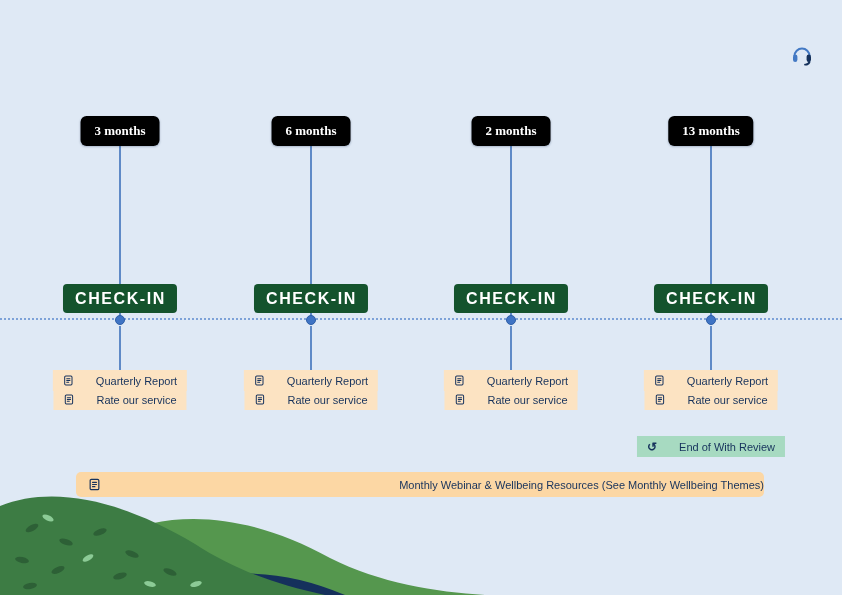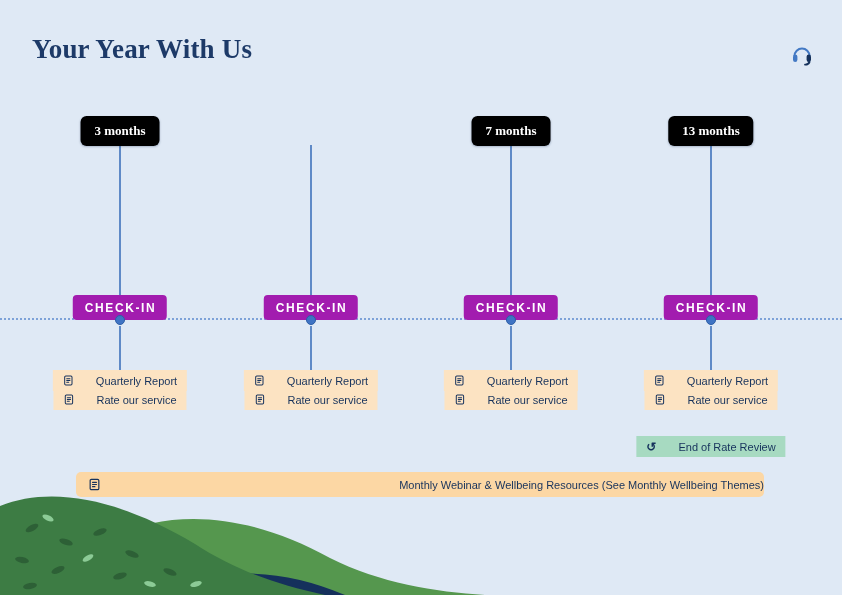--- a/index.html
+++ b/index.html
@@ -22,23 +22,23 @@
     position:absolute;top:0;left:50%;transform:translateX(-50%);
     background:#000000;color:#ffffff;border-radius:6px;
     font-family:"Liberation Serif",serif;font-weight:bold;font-size:13px;
     padding:7px 14px;white-space:nowrap;box-shadow:0 1px 2px rgba(20,40,80,.25);
   }
   .vline{position:absolute;left:50%;width:2px;margin-left:-1px;background:#5f8ac7;}
   .vline-top{top:29px;height:171px;}
   .vline-bottom{top:210px;height:44px;}
   .checkin{
     position:absolute;top:168px;left:50%;transform:translateX(-50%);
-    background:#a21caf;color:#ffffff;border-radius:4px;cursor:pointer;
-    font-size:12px;font-weight:bold;letter-spacing:1.6px;
-    padding:6px 11px 5px 12px;white-space:nowrap;margin-top:11px;
+    background:#14532d;color:#ffffff;border-radius:4px;cursor:pointer;
+    font-size:16px;font-weight:bold;letter-spacing:1.6px;
+    padding:6px 11px 5px 12px;white-space:nowrap;
   }
   .dot{
     position:absolute;top:199px;left:50%;transform:translateX(-50%);
     width:10px;height:10px;border-radius:50%;
     background:#3f74c4;border:1px solid #2e5ea6;box-sizing:border-box;
   }
   .chip{
     position:absolute;left:50%;transform:translateX(-50%);
     display:flex;align-items:center;gap:22px;white-space:nowrap;
     background:#fce3c2;color:#16325c;border-radius:0;
@@ -56,21 +56,20 @@
   }
   .banner-icon{position:absolute;left:12px;display:flex;align-items:center;}
   .banner-text{flex:1;text-align:right;font-size:11px;}
   .hills{position:absolute;left:0;bottom:0;}
 </style>
 </head>
 <body>
 
 <div class="canvas">
 
-  <h1 class="title">Your Year With Us</h1>
 
   <div class="header-icon">
     <svg width="24" height="24" viewBox="0 0 24 24">
       <path d="M4.5 14a7.5 7.5 0 0 1 15 0" stroke="#4379c4" stroke-width="2" fill="none"></path>
       <rect x="3" y="12.5" width="4.4" height="7.5" rx="2.2" fill="#4379c4"></rect>
       <rect x="16.6" y="12.5" width="4.4" height="7.5" rx="2.2" fill="#16325c"></rect>
       <path d="M19.5 20a4.5 4.5 0 0 1-4.5 2.6" stroke="#16325c" stroke-width="1.8" fill="none" stroke-linecap="round"></path>
     </svg>
   </div>
 
@@ -97,20 +96,21 @@
             <rect x="2" y="1.2" width="8" height="9.6" rx="1.2" fill="none" stroke="#16325c" stroke-width="1.1"></rect>
             <path d="M4.2 4h3.6M4.2 6h3.6M4.2 8h2.2" stroke="#16325c" stroke-width="1.1" stroke-linecap="round"></path>
           </svg>
       </span>
       <span>Rate our service</span>
     </div>
   </div>
 
   <div class="col" style="left:226px">
     <div class="vline vline-top"></div>
+    <div class="month-badge">6 months</div>
     <div class="checkin">CHECK-IN</div>
     <div class="dot"></div>
     <div class="vline vline-bottom"></div>
     <div class="chip chip-1">
       <span class="chip-icon">
         <svg width="11" height="11" viewBox="0 0 12 12">
             <rect x="2" y="1.2" width="8" height="9.6" rx="1.2" fill="none" stroke="#16325c" stroke-width="1.1"></rect>
             <path d="M4.2 4h3.6M4.2 6h3.6M4.2 8h2.2" stroke="#16325c" stroke-width="1.1" stroke-linecap="round"></path>
           </svg>
       </span>
@@ -122,21 +122,21 @@
             <rect x="2" y="1.2" width="8" height="9.6" rx="1.2" fill="none" stroke="#16325c" stroke-width="1.1"></rect>
             <path d="M4.2 4h3.6M4.2 6h3.6M4.2 8h2.2" stroke="#16325c" stroke-width="1.1" stroke-linecap="round"></path>
           </svg>
       </span>
       <span>Rate our service</span>
     </div>
   </div>
 
   <div class="col" style="left:426px">
     <div class="vline vline-top"></div>
-    <div class="month-badge">7 months</div>
+    <div class="month-badge">2 months</div>
     <div class="checkin">CHECK-IN</div>
     <div class="dot"></div>
     <div class="vline vline-bottom"></div>
     <div class="chip chip-1">
       <span class="chip-icon">
         <svg width="11" height="11" viewBox="0 0 12 12">
             <rect x="2" y="1.2" width="8" height="9.6" rx="1.2" fill="none" stroke="#16325c" stroke-width="1.1"></rect>
             <path d="M4.2 4h3.6M4.2 6h3.6M4.2 8h2.2" stroke="#16325c" stroke-width="1.1" stroke-linecap="round"></path>
           </svg>
       </span>
@@ -172,21 +172,21 @@
       <span class="chip-icon">
         <svg width="11" height="11" viewBox="0 0 12 12">
             <rect x="2" y="1.2" width="8" height="9.6" rx="1.2" fill="none" stroke="#16325c" stroke-width="1.1"></rect>
             <path d="M4.2 4h3.6M4.2 6h3.6M4.2 8h2.2" stroke="#16325c" stroke-width="1.1" stroke-linecap="round"></path>
           </svg>
       </span>
       <span>Rate our service</span>
     </div>
     <div class="chip chip-3">
       <span class="chip-icon restart-glyph">↺</span>
-      <span>End of Rate Review</span>
+      <span>End of With Review</span>
     </div>
   </div>
 
   <div class="banner">
     <span class="banner-icon">
       <svg width="13" height="13" viewBox="0 0 12 12">
           <rect x="2" y="1.2" width="8" height="9.6" rx="1.2" fill="none" stroke="#16325c" stroke-width="1.1"></rect>
           <path d="M4.2 4h3.6M4.2 6h3.6M4.2 8h2.2" stroke="#16325c" stroke-width="1.1" stroke-linecap="round"></path>
         </svg>
     </span>

